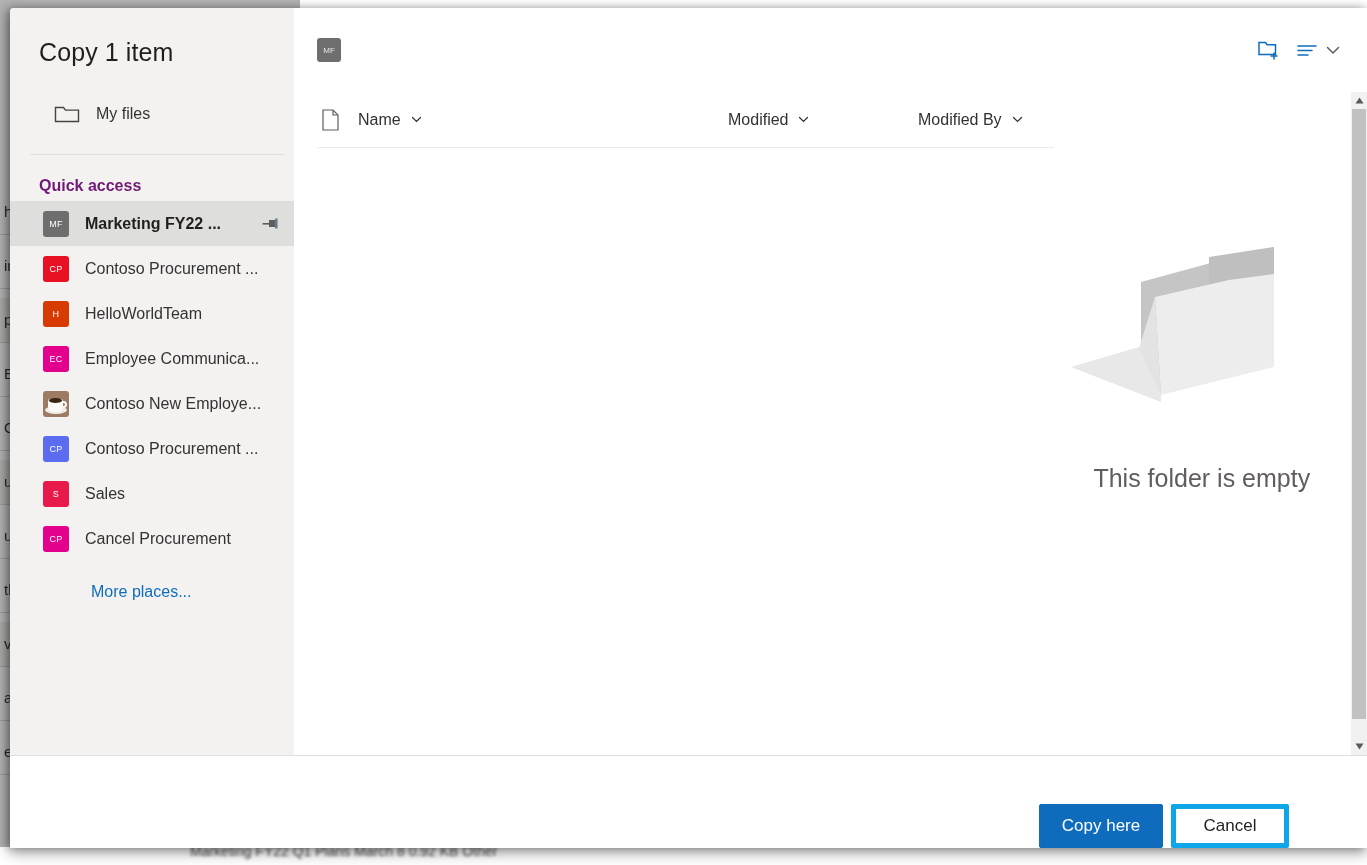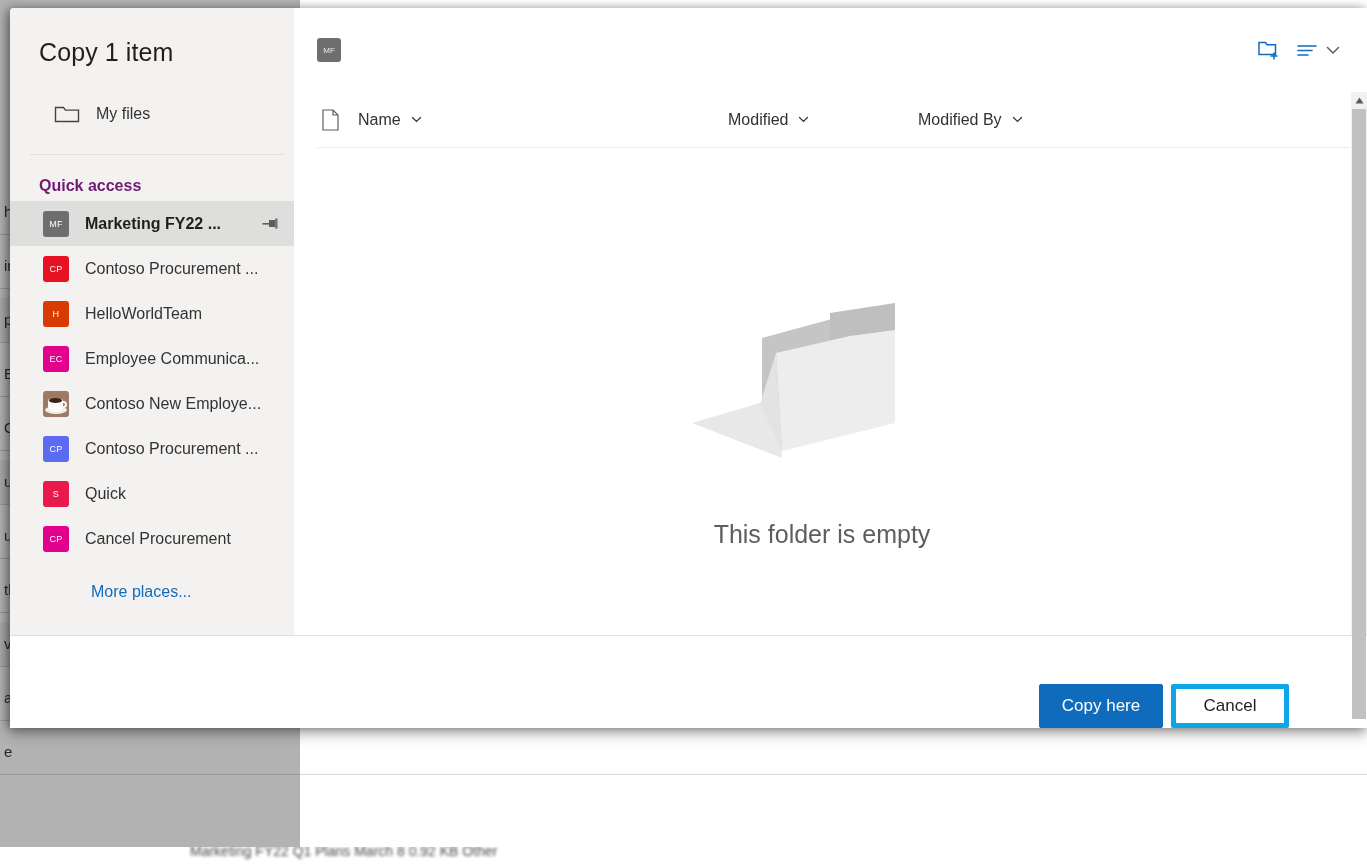--- a/index.html
+++ b/index.html
@@ -41,21 +41,21 @@
     position: absolute; left: 190px; top: -4px;
     font-size: 14px; color: #4a4a4a;
     filter: blur(1.4px);
     white-space: nowrap;
   }
 
   
   #dialog {
     position: absolute;
     left: 10px; top: 8px;
-    width: 1357px; height: 720px;
+    width: 1357px; height: 840px;
     background: #ffffff;
     border-radius: 4px 0 0 0;
     box-shadow: -3px 0 10px rgba(0,0,0,0.35), 0 6px 14px rgba(0,0,0,0.30);
     overflow: hidden;
     display: flex;
     flex-direction: column;
   }
   #dialog-body {
     display: flex;
     flex: 1 1 auto;
@@ -182,21 +182,21 @@
     cursor: pointer; margin-left: 8px;
   }
 
   #list-area {
     flex: 1 1 auto;
     display: flex;
     min-height: 0;
   }
   #list-main {
     flex: 1 1 auto;
-    display: flex; flex-direction: column;
+    display: flex; 
     min-width: 0;
     position: relative;
   }
   #col-headers {
     display: flex; align-items: center;
     height: 56px; flex: 0 0 56px;
     margin: 0 0 0 23px;
     border-bottom: 1px solid #edebe9;
     padding-right: 30px;
   }
@@ -342,21 +342,21 @@
               <span class="coffee"></span>
             </span>
             <span class="qa-label">Contoso New Employe...</span>
           </div>
           <div class="qa-item">
             <span class="qa-icon" style="background: rgb(91, 108, 240);">CP</span>
             <span class="qa-label">Contoso Procurement ...</span>
           </div>
           <div class="qa-item">
             <span class="qa-icon" style="background: rgb(232, 26, 75);">S</span>
-            <span class="qa-label">Quick</span>
+            <span class="qa-label">Sales</span>
           </div>
           <div class="qa-item">
             <span class="qa-icon" style="background: rgb(227, 0, 140);">CP</span>
             <span class="qa-label">Cancel Procurement</span>
           </div>
         </div>
 
       <div id="more-places">More places...</div>
     </div>
 

